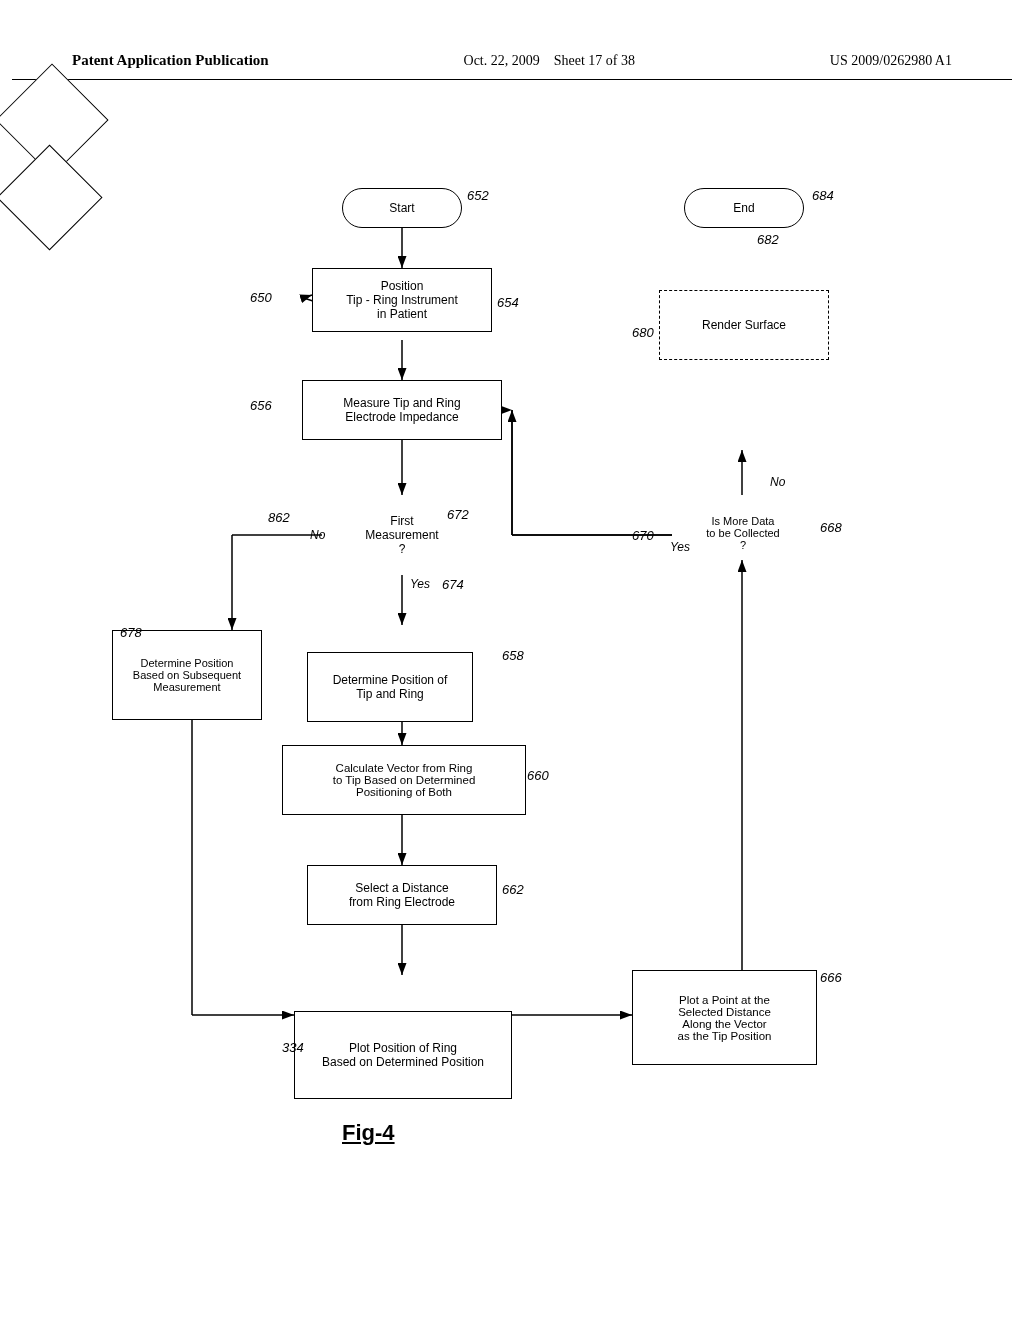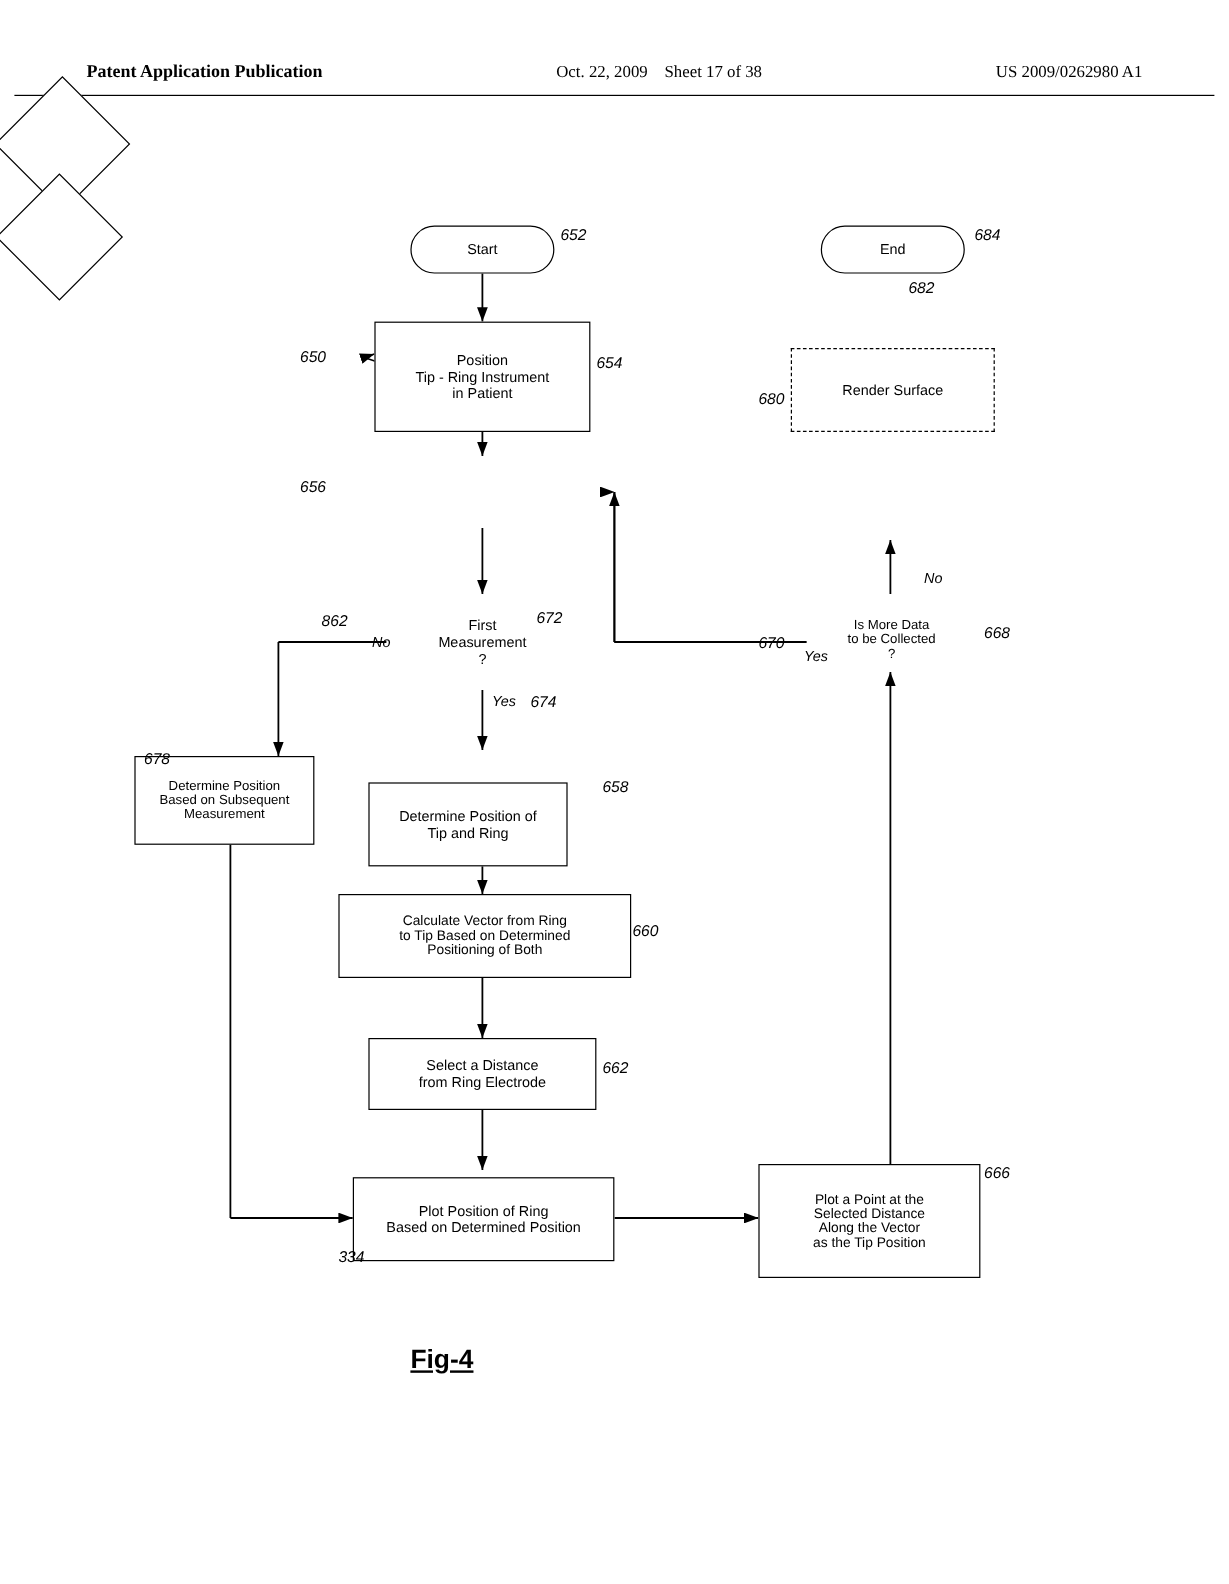--- a/index.html
+++ b/index.html
@@ -198,30 +198,33 @@
     <span class="label-tag" style="left:800px; top:108px;">684</span>
 
     <span class="label-tag" style="left:745px; top:152px;">682</span>
 
     <div class="fc-node fc-rect-dashed" style="left:647px; top:210px; width:170px; height:70px;">
       <span>Render Surface</span>
     </div>
 
     <span class="label-tag" style="left:620px; top:245px;">680</span>
 
-    <div class="fc-node fc-rect" style="left:300px; top:188px; width:180px; height:92px;">
+    <div class="fc-node fc-rect" style="left:300px; top:188px; width:180px; height:64px;">
       <span style="white-space: pre-line;">Position
 Tip - Ring Instrument
 in Patient</span>
     </div>
 
     <span class="label-tag" style="left:485px; top:215px;">654</span>
 
     <span class="label-tag" style="left:238px; top:210px;">650</span>
 
+    <div class="fc-node fc-rect" style="left:290px; top:300px; width:200px; height:60px;">
+      <span style="white-space: pre-line; text-align:center;">Measure Tip and Ring<br>Electrode Impedance</span>
+    </div>
 
     <span class="label-tag" style="left:238px; top:318px;">656</span>
 
     <div class="fc-diamond" style="left:350px; top:415px; width:80px; height:80px;">
     </div>
     <div class="fc-diamond-text" style="left:310px; top:415px; width:160px; height:80px; font-size:12px; font-family:Arial,sans-serif; text-align:center;">
       <span>First<br>Measurement<br>?</span>
     </div>
 
     <span class="label-tag" style="left:435px; top:427px;">672</span>
@@ -233,39 +236,39 @@
     <span class="label-tag" style="left:298px; top:448px; font-family:Arial,sans-serif; font-size:12px;">No</span>
 
     <span class="label-tag" style="left:256px; top:430px;">862</span>
 
     <div class="fc-node fc-rect" style="left:295px; top:572px; width:166px; height:70px;">
       <span style="white-space: pre-line; text-align:center;">Determine Position of<br>Tip and Ring</span>
     </div>
 
     <span class="label-tag" style="left:490px; top:568px;">658</span>
 
-    <div class="fc-node fc-rect" style="left:100px; top:550px; width:150px; height:74px;">
+    <div class="fc-node fc-rect" style="left:100px; top:550px; width:150px; height:90px;">
       <span style="white-space: pre-line; text-align:center; font-size:11px;">Determine Position<br>Based on Subsequent<br>Measurement</span>
     </div>
 
     <span class="label-tag" style="left:108px; top:545px;">678</span>
 
     <div class="fc-node fc-rect" style="left:270px; top:665px; width:244px; height:70px;">
       <span style="white-space: pre-line; text-align:center; font-size:11.5px;">Calculate Vector from Ring<br>to Tip Based on Determined<br>Positioning of Both</span>
     </div>
 
     <span class="label-tag" style="left:515px; top:688px;">660</span>
 
     <div class="fc-node fc-rect" style="left:295px; top:785px; width:190px; height:60px;">
       <span style="white-space: pre-line; text-align:center;">Select a Distance<br>from Ring Electrode</span>
     </div>
 
     <span class="label-tag" style="left:490px; top:802px;">662</span>
 
-    <div class="fc-node fc-rect" style="left:282px; top:901px; width:218px; height:70px;">
+    <div class="fc-node fc-rect" style="left:282px; top:931px; width:218px; height:88px;">
       <span style="white-space: pre-line; text-align:center;">Plot Position of Ring<br>Based on Determined Position</span>
     </div>
 
     <span class="label-tag" style="left:270px; top:960px;">334</span>
 
     <div class="fc-node fc-rect" style="left:620px; top:890px; width:185px; height:95px;">
       <span style="white-space: pre-line; text-align:center; font-size:11.5px;">Plot a Point at the<br>Selected Distance<br>Along the Vector<br>as the Tip Position</span>
     </div>
 
     <span class="label-tag" style="left:808px; top:890px;">666</span>

